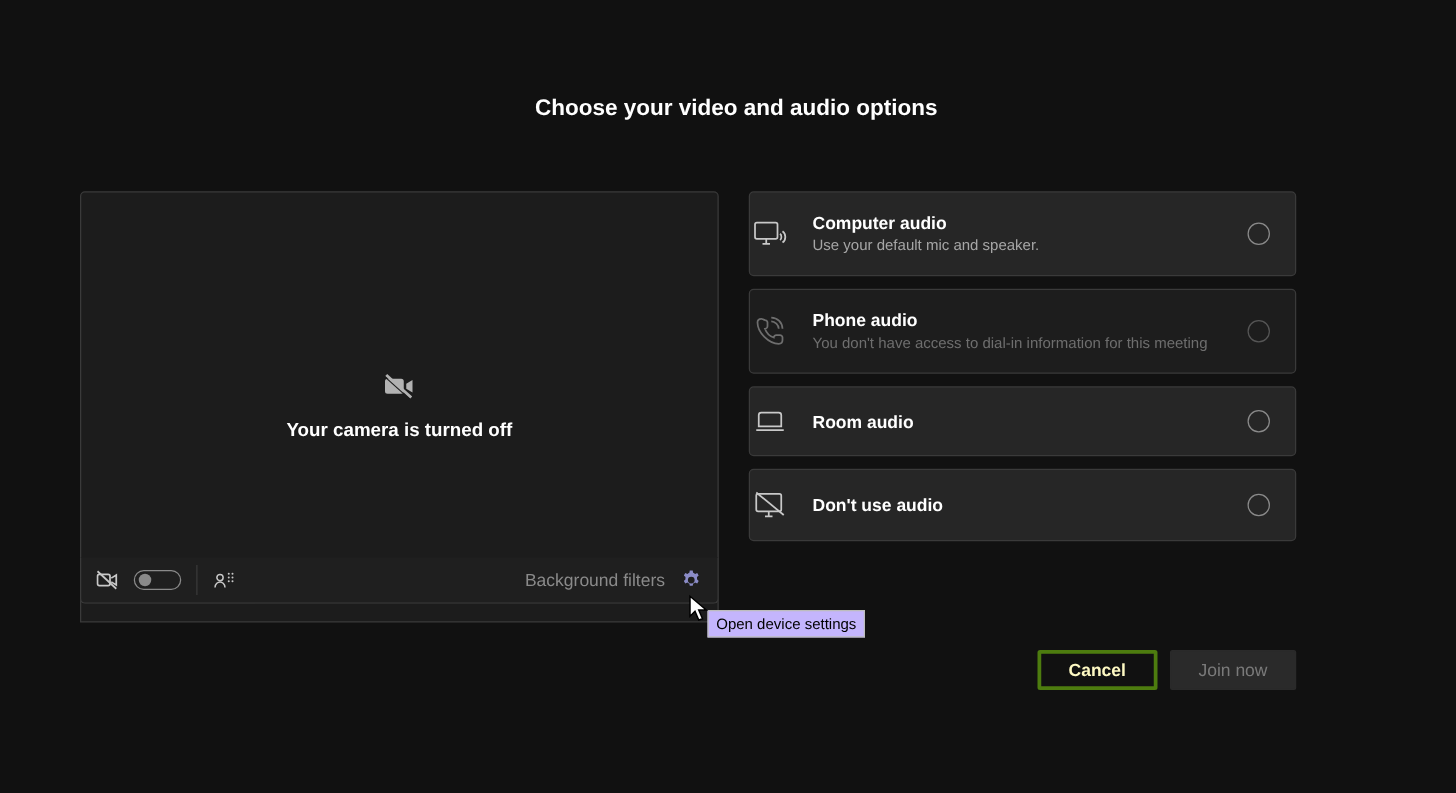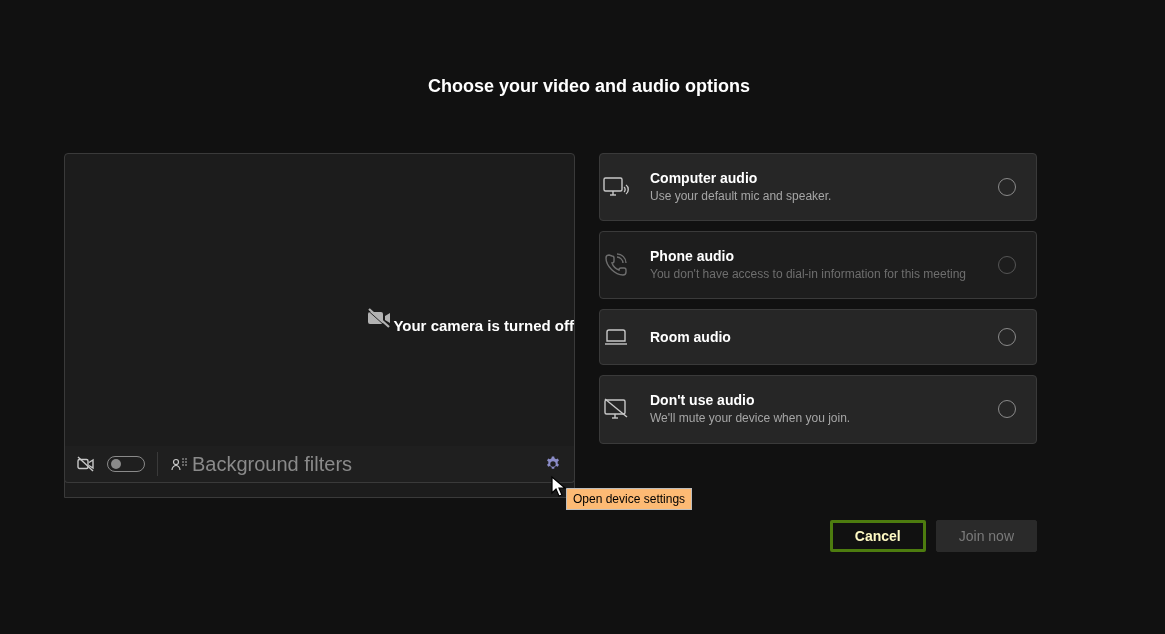--- a/index.html
+++ b/index.html
@@ -22,23 +22,23 @@
     font-weight: 700;
   }
   .video-panel {
     position: absolute;
     left: 64px; top: 153px;
     width: 511px; height: 345px;
     background: #1c1c1c;
     border: 1px solid #3a3a3a;
     border-radius: 4px 4px 0 0;
     display: flex;
-    flex-direction: row;
+    flex-direction: column;
     align-items: center;
-    justify-content: flex-end;
+    justify-content: center;
   }
   .video-panel .cam-icon {
     width: 26px; height: 22px;
     margin-bottom: 16px;
     color: #b2b2b2;
   }
   .video-panel .cam-text {
     font-size: 15px;
     font-weight: 600;
     color: #ffffff;
@@ -69,24 +69,25 @@
     left: 3px; top: 2px;
     width: 10px; height: 10px;
     border-radius: 50%;
     background: #8a8a8a;
   }
   .separator {
     width: 1px; height: 24px;
     background: #3a3a3a;
   }
   .bg-filters {
-    display: flex; align-items: center; gap: 4px;
+    display: flex; align-items: center; gap: 20px;
     color: #8a8a8a;
-    font-size: 20px;
+    font-size: 14px;
     flex: 1;
+    justify-content: space-between;
   }
   .gear-icon {
     color: #8b8cc7;
     display:flex;
   }
 
   .options {
     position: absolute;
     left: 599px; top: 153px;
     width: 438px;
@@ -149,21 +150,21 @@
   }
   .btn-join {
     color: #7a7a7a;
     background: #2a2a2a;
     border: 1px solid #2a2a2a;
   }
 
   .tooltip {
     position: absolute;
     left: 566px; top: 488px;
-    background: #fdba74;
+    background: #c4b5fd;
     color: #000000;
     font-size: 12px;
     padding: 3px 6px;
     border: 1px solid #bdbdbd;
   }
   .cursor {
     position: absolute;
     left: 550px; top: 475px;
     pointer-events: none;
   }
@@ -268,21 +269,20 @@
       <span class="oicon">
         <svg width="28" height="24" viewBox="0 0 28 24" fill="none" stroke="currentColor" stroke-width="1.4">
           <rect x="3" y="3" width="20" height="14" rx="1.5"></rect>
           <line x1="10" y1="21" x2="16" y2="21"></line>
           <line x1="13" y1="17" x2="13" y2="21"></line>
           <line x1="3" y1="2" x2="25" y2="20"></line>
         </svg>
       </span>
       <div class="otext">
         <div class="otitle">Don't use audio</div>
-        <div class="odesc">We'll mute your device when you join.</div>
       </div>
       <div class="radio"></div>
     </div>
   </div>
 
   <div class="footer">
     <div class="btn btn-cancel">Cancel</div>
     <div class="btn btn-join">Join now</div>
   </div>
 

